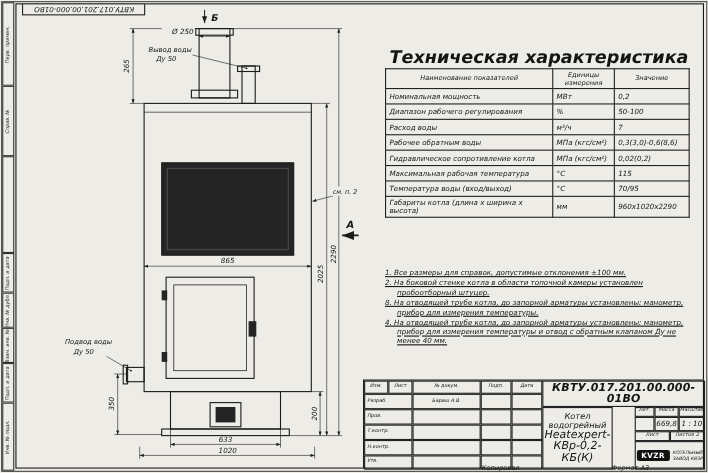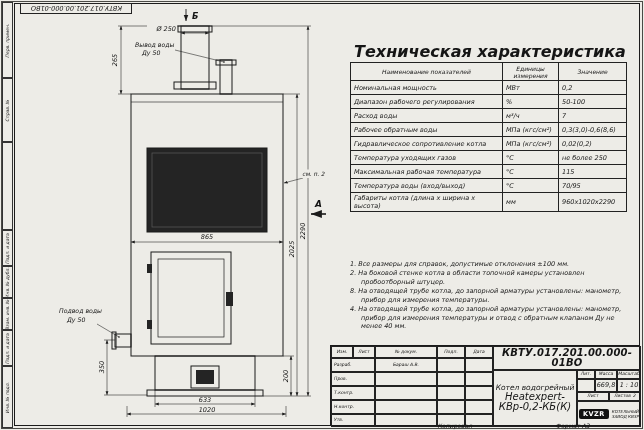--- a/index.html
+++ b/index.html
@@ -14,21 +14,21 @@
   .top-doc span{transform:rotate(180deg);font-size:6.5px;font-style:italic;white-space:nowrap;}
   .spec-title{position:absolute;left:350px;top:42px;width:280px;text-align:center;font-size:16px;font-style:italic;font-weight:bold;}
   table.spec{position:absolute;left:350px;top:62px;border-collapse:collapse;table-layout:fixed;}
   table.spec th,table.spec td{border:0.9px solid #222;font-size:6.5px;font-style:italic;padding:1px 3px;overflow:hidden;}
   table.spec th{font-weight:normal;text-align:center;height:18px;font-size:6px;}
   table.spec td{height:14px;}
   .c-name{width:152px;}
   .c-units{width:56px;}
   .c-value{width:68px;}
   td.units,td.value{text-align:left;}
-  .notes{position:absolute;left:350px;top:260px;width:284px;font-size:6.5px;font-style:italic;line-height:1.3;}
+  .notes{position:absolute;left:350px;top:244px;width:284px;font-size:6.5px;font-style:italic;line-height:1.3;text-decoration:underline;}
   .note{padding-left:11px;text-indent:-11px;margin-bottom:1px;}
   .tblock{position:absolute;left:330px;top:345px;width:310px;height:81px;border:1.4px solid #1b1b1b;background:#edece7;}
   .tc{position:absolute;border:0.7px solid #222;display:flex;align-items:center;justify-content:center;font-size:4.5px;font-style:italic;overflow:hidden;text-align:center;line-height:1.05;}
   .tc.role{justify-content:flex-start;padding-left:2px;}
   .docnum{font-size:10px;font-weight:bold;letter-spacing:0.2px;}
   .prod{flex-direction:column;}
   .prod .l1{font-size:7.5px;}
   .prod .l2{font-size:10px;}
   .bigval{font-size:6.5px;}
   .company{flex-direction:row;gap:3px;}
@@ -188,25 +188,20 @@
           <td>Рабочее обратным воды</td>
           <td class="units">МПа (кгс/см²)</td>
           <td class="value">0,3(3,0)-0,6(8,6)</td>
         </tr>
       <tr>
           <td>Гидравлическое сопротивление котла</td>
           <td class="units">МПа (кгс/см²)</td>
           <td class="value">0,02(0,2)</td>
         </tr>
       <tr>
-          <td>Температура уходящих газов</td>
-          <td class="units">°С</td>
-          <td class="value">не более 250</td>
-        </tr>
-      <tr>
           <td>Максимальная рабочая температура</td>
           <td class="units">°С</td>
           <td class="value">115</td>
         </tr>
       <tr>
           <td>Температура воды (вход/выход)</td>
           <td class="units">°С</td>
           <td class="value">70/95</td>
         </tr>
       <tr>
@@ -247,21 +242,21 @@
     <div class="tc role" style="left:0;top:54px;width:44px;height:14px;">Н.контр.</div>
     <div class="tc" style="left:44px;top:54px;width:62px;height:14px;"></div>
     <div class="tc" style="left:106px;top:54px;width:28px;height:14px;"></div>
     <div class="tc" style="left:134px;top:54px;width:28px;height:14px;"></div>
     <div class="tc role" style="left:0;top:68px;width:44px;height:13px;">Утв.</div>
     <div class="tc" style="left:44px;top:68px;width:62px;height:13px;"></div>
     <div class="tc" style="left:106px;top:68px;width:28px;height:13px;"></div>
     <div class="tc" style="left:134px;top:68px;width:28px;height:13px;"></div>
 
     <div class="tc docnum" style="left:162px;top:0;width:148px;height:24px;">КВТУ.017.201.00.000-01ВО</div>
-    <div class="tc prod" style="left:162px;top:24px;width:84px;height:57px;">
+    <div class="tc prod" style="left:162px;top:24px;width:64px;height:57px;">
       <div class="l1">Котел водогрейный</div>
       <div class="l2">Heatexpert-КВр-0,2-КБ(К)</div>
     </div>
     <div class="tc" style="left:246px;top:24px;width:18px;height:9px;">Лит.</div>
     <div class="tc" style="left:264px;top:24px;width:22px;height:9px;">Масса</div>
     <div class="tc" style="left:286px;top:24px;width:24px;height:9px;">Масштаб</div>
     <div class="tc" style="left:246px;top:33px;width:18px;height:13px;"></div>
     <div class="tc bigval" style="left:264px;top:33px;width:22px;height:13px;">669,8</div>
     <div class="tc bigval" style="left:286px;top:33px;width:24px;height:13px;">1 : 10</div>
     <div class="tc" style="left:246px;top:46px;width:32px;height:9px;">Лист</div>

